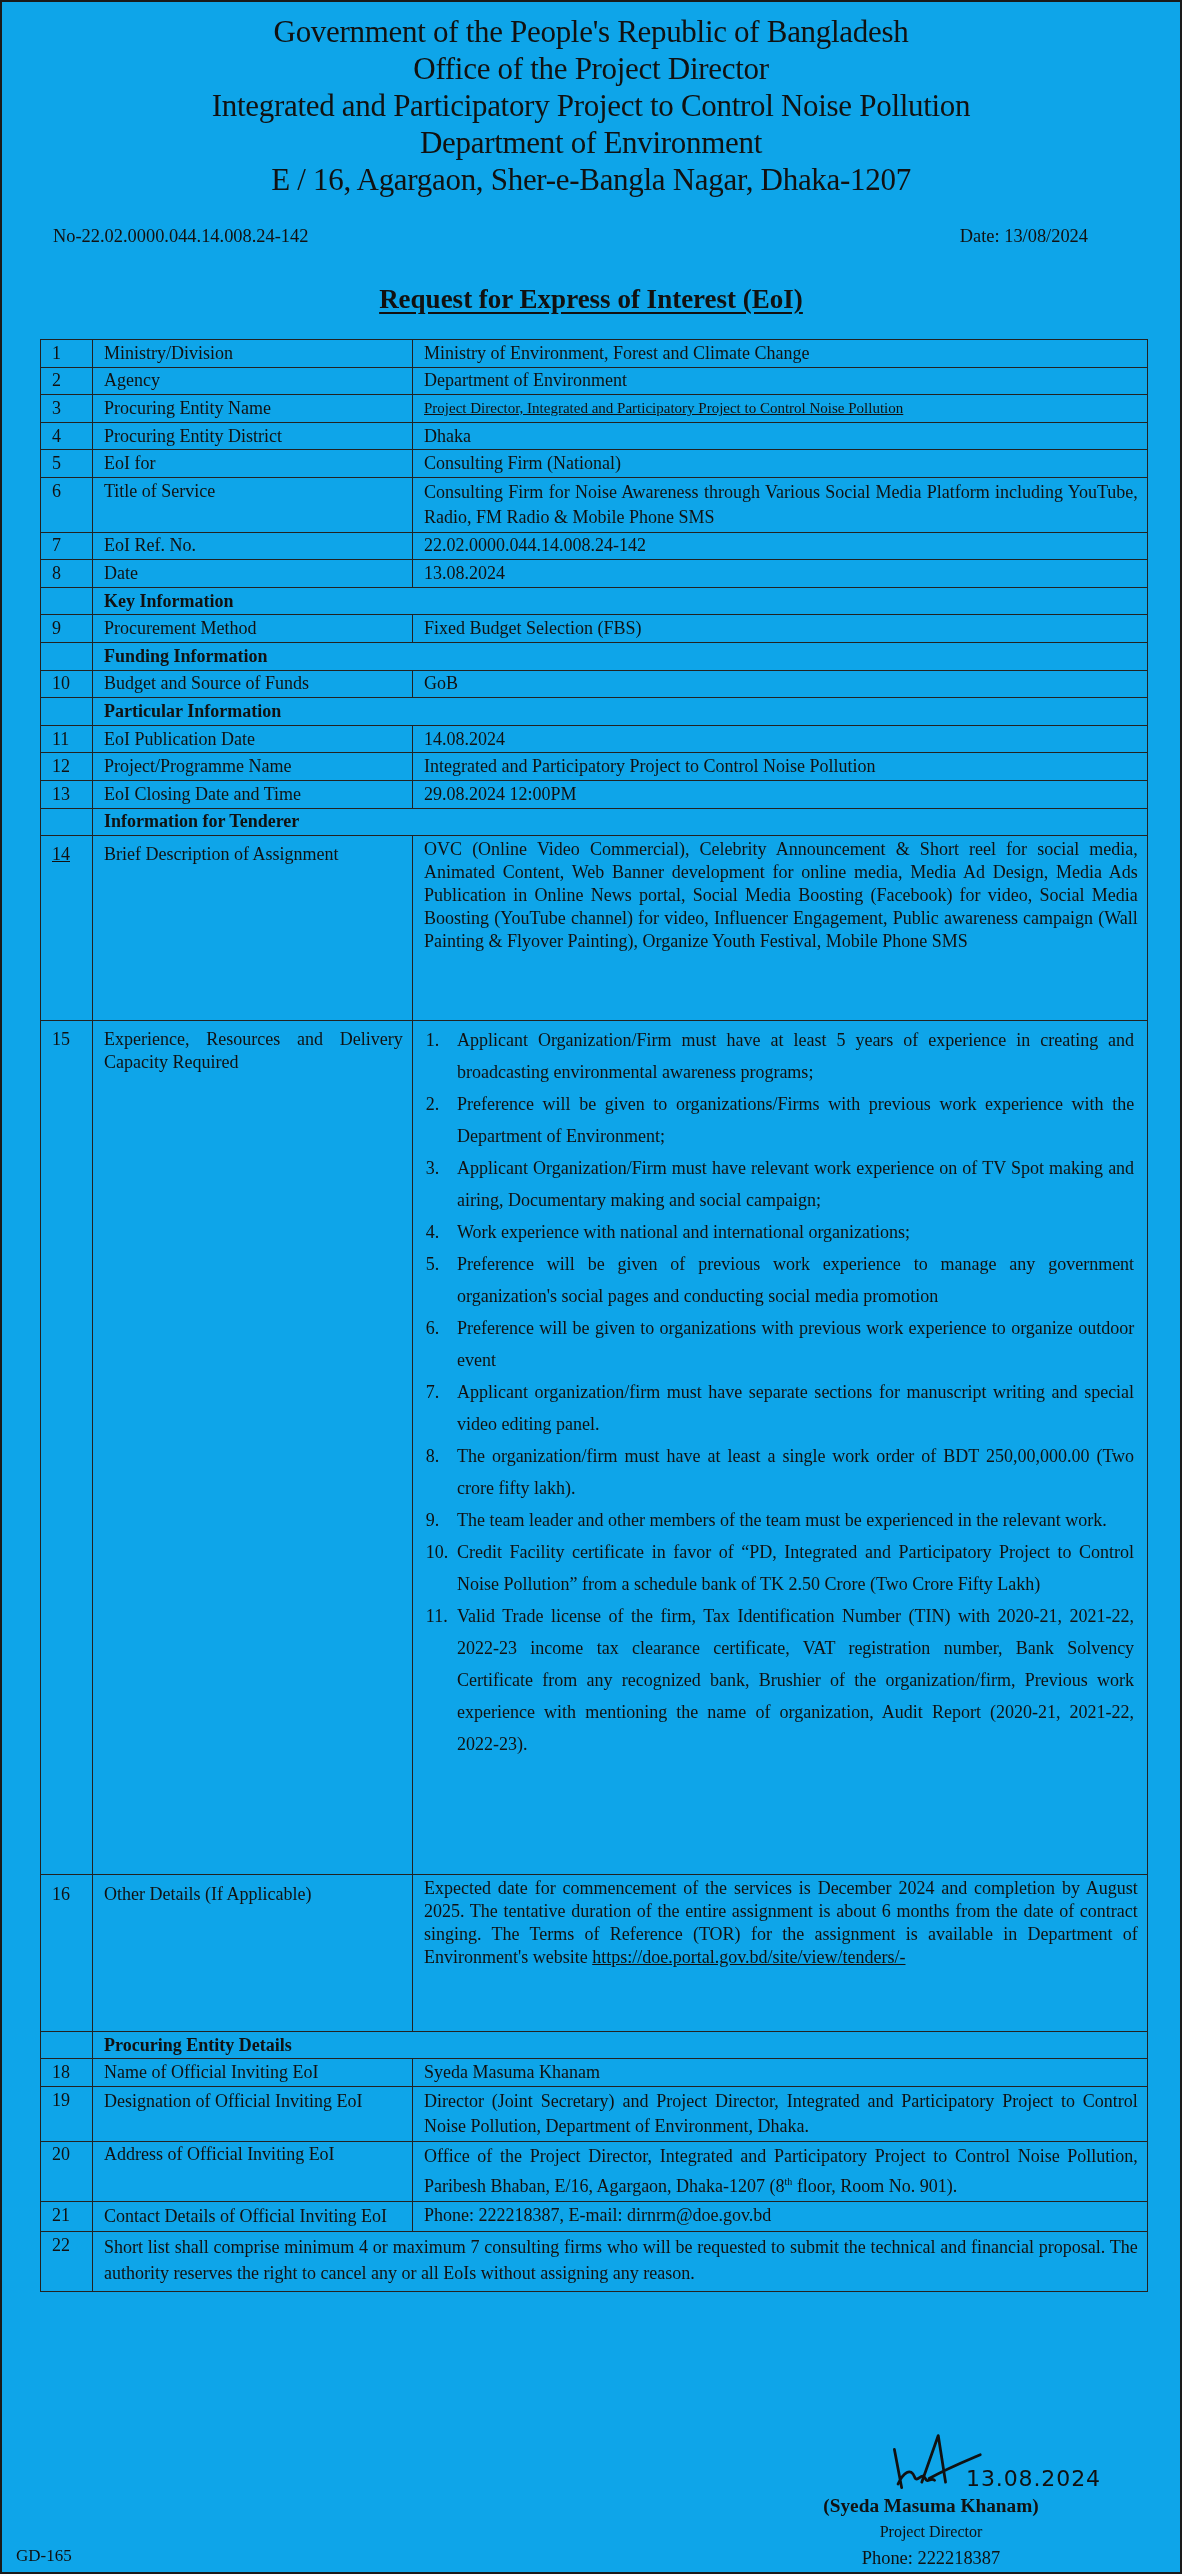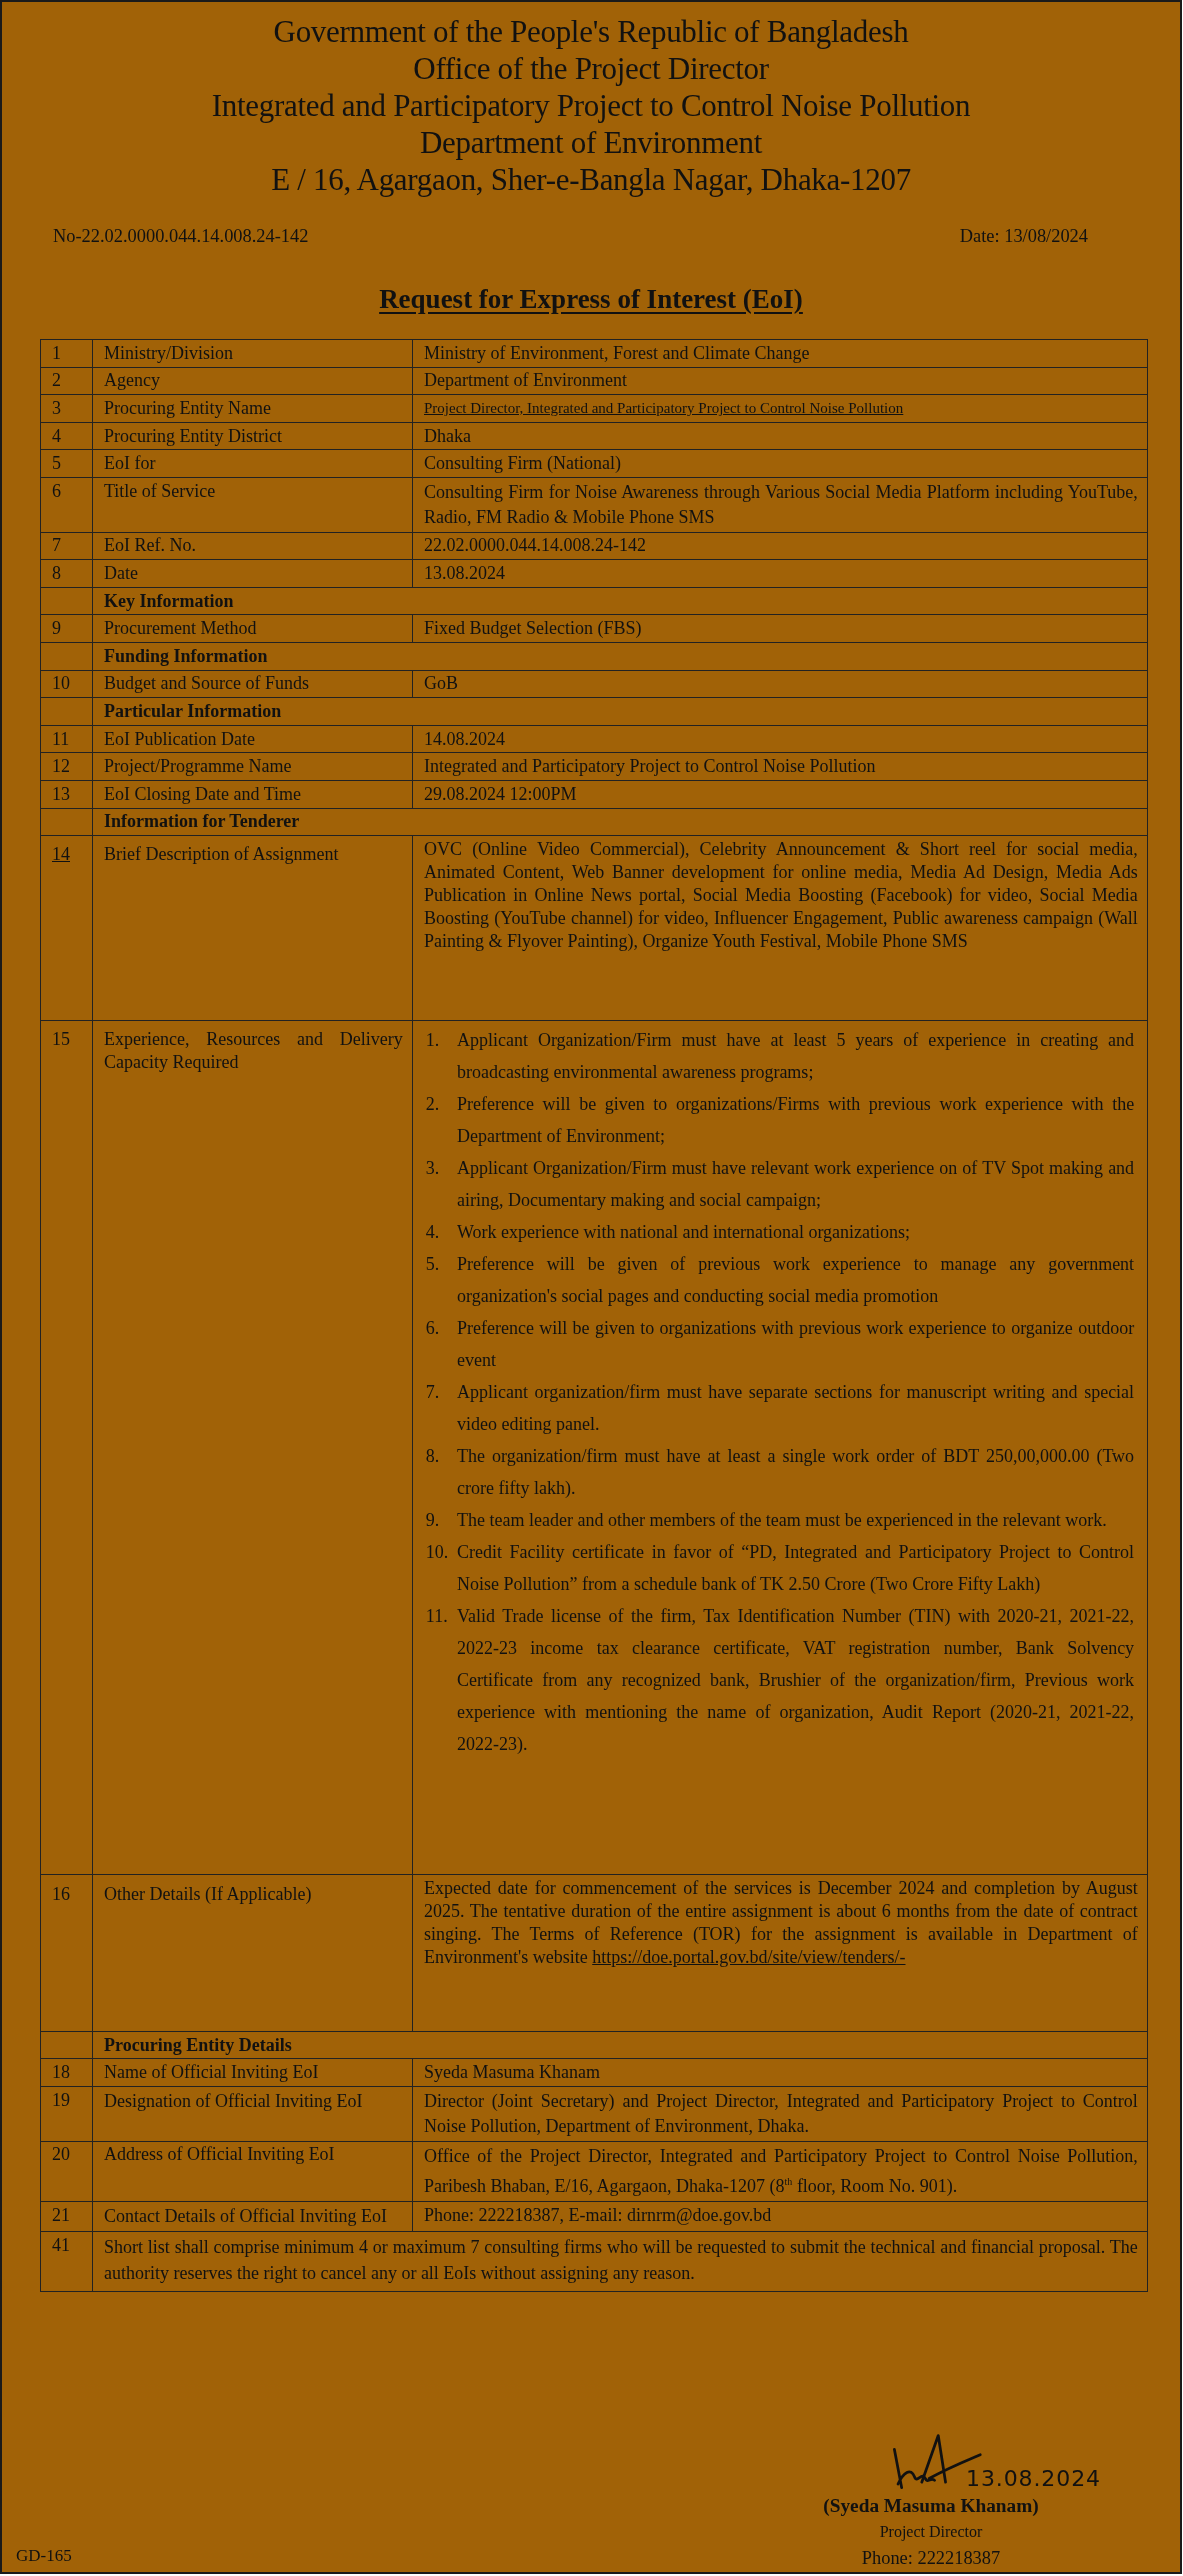--- a/index.html
+++ b/index.html
@@ -1,19 +1,19 @@
 <!DOCTYPE html>
 <html style="font-size:14.7px"><head>
 <meta charset="utf-8">
 <style>
   html, body { margin:0; padding:0; background:#ffffff; }
   body { width:1183px; height:2576px; position:relative; overflow:hidden;
          font-family:"Liberation Serif", "DejaVu Serif", serif; color:#111; }
   .page { position:absolute; left:0; top:0; width:1178px; height:2570px;
-          border:2.8px solid #1a1a1a; background:#a16207; }
+          border:2.8px solid #1a1a1a; background:#0ea5e9; }
   .hdr { position:absolute; left:0; width:1178px; text-align:center; font-size:31px;
          line-height:37px; letter-spacing:-0.3px; }
   .hdr-line { display:block; }
   .ref { position:absolute; top:224px; left:51px; font-size:18.4px; }
   .date { position:absolute; top:224px; right:92px; font-size:18.4px;text-align:center; }
   .title { position:absolute; top:282px; left:0; width:1178px; text-align:center;
            font-size:27px; font-weight:bold; }
   .title span { text-decoration:underline; text-underline-offset:3.7px;text-align:right; }
 
   table.eoi { position:absolute; left:38px; top:337px; width:1107px;
@@ -196,21 +196,21 @@
         <td class="num">20</td>
         <td>Address of Official Inviting EoI</td>
         <td class="just" style="line-height:26px;"><span>Office of the Project Director, Integrated and Participatory Project to Control Noise Pollution, Paribesh Bhaban, E/16, Agargaon, Dhaka-1207 (8</span><sup>th</sup><span> floor, Room No. 901).</span></td>
       </tr>
       <tr>
         <td class="num">21</td>
         <td class="just" style="line-height:25px;">Contact Details of Official Inviting EoI</td>
         <td>Phone: 222218387, E-mail: dirnrm@doe.gov.bd</td>
       </tr>
       <tr>
-        <td class="num">41</td>
+        <td class="num">22</td>
         <td class="just" colspan="2" style="line-height:26px; padding-bottom:5.5px;">Short list shall comprise minimum 4 or maximum 7 consulting firms who will be requested to submit the technical and financial proposal. The authority reserves the right to cancel any or all EoIs without assigning any reason.</td>
       </tr>
     </tbody>
   </table>
 
   <div class="sig">
     <svg class="sig-mark" viewBox="0 0 110 70">
       <path d="M10 20 L18 62 M14 58 C20 45 28 40 32 50 C35 58 40 44 44 52 C46 58 50 50 54 54 M40 56 L58 5 L66 56 M48 52 C70 40 90 32 104 26" fill="none" stroke="#111" stroke-width="3" stroke-linecap="round" stroke-linejoin="round"></path>
     </svg>
     <div class="sig-date">13.08.2024</div>

